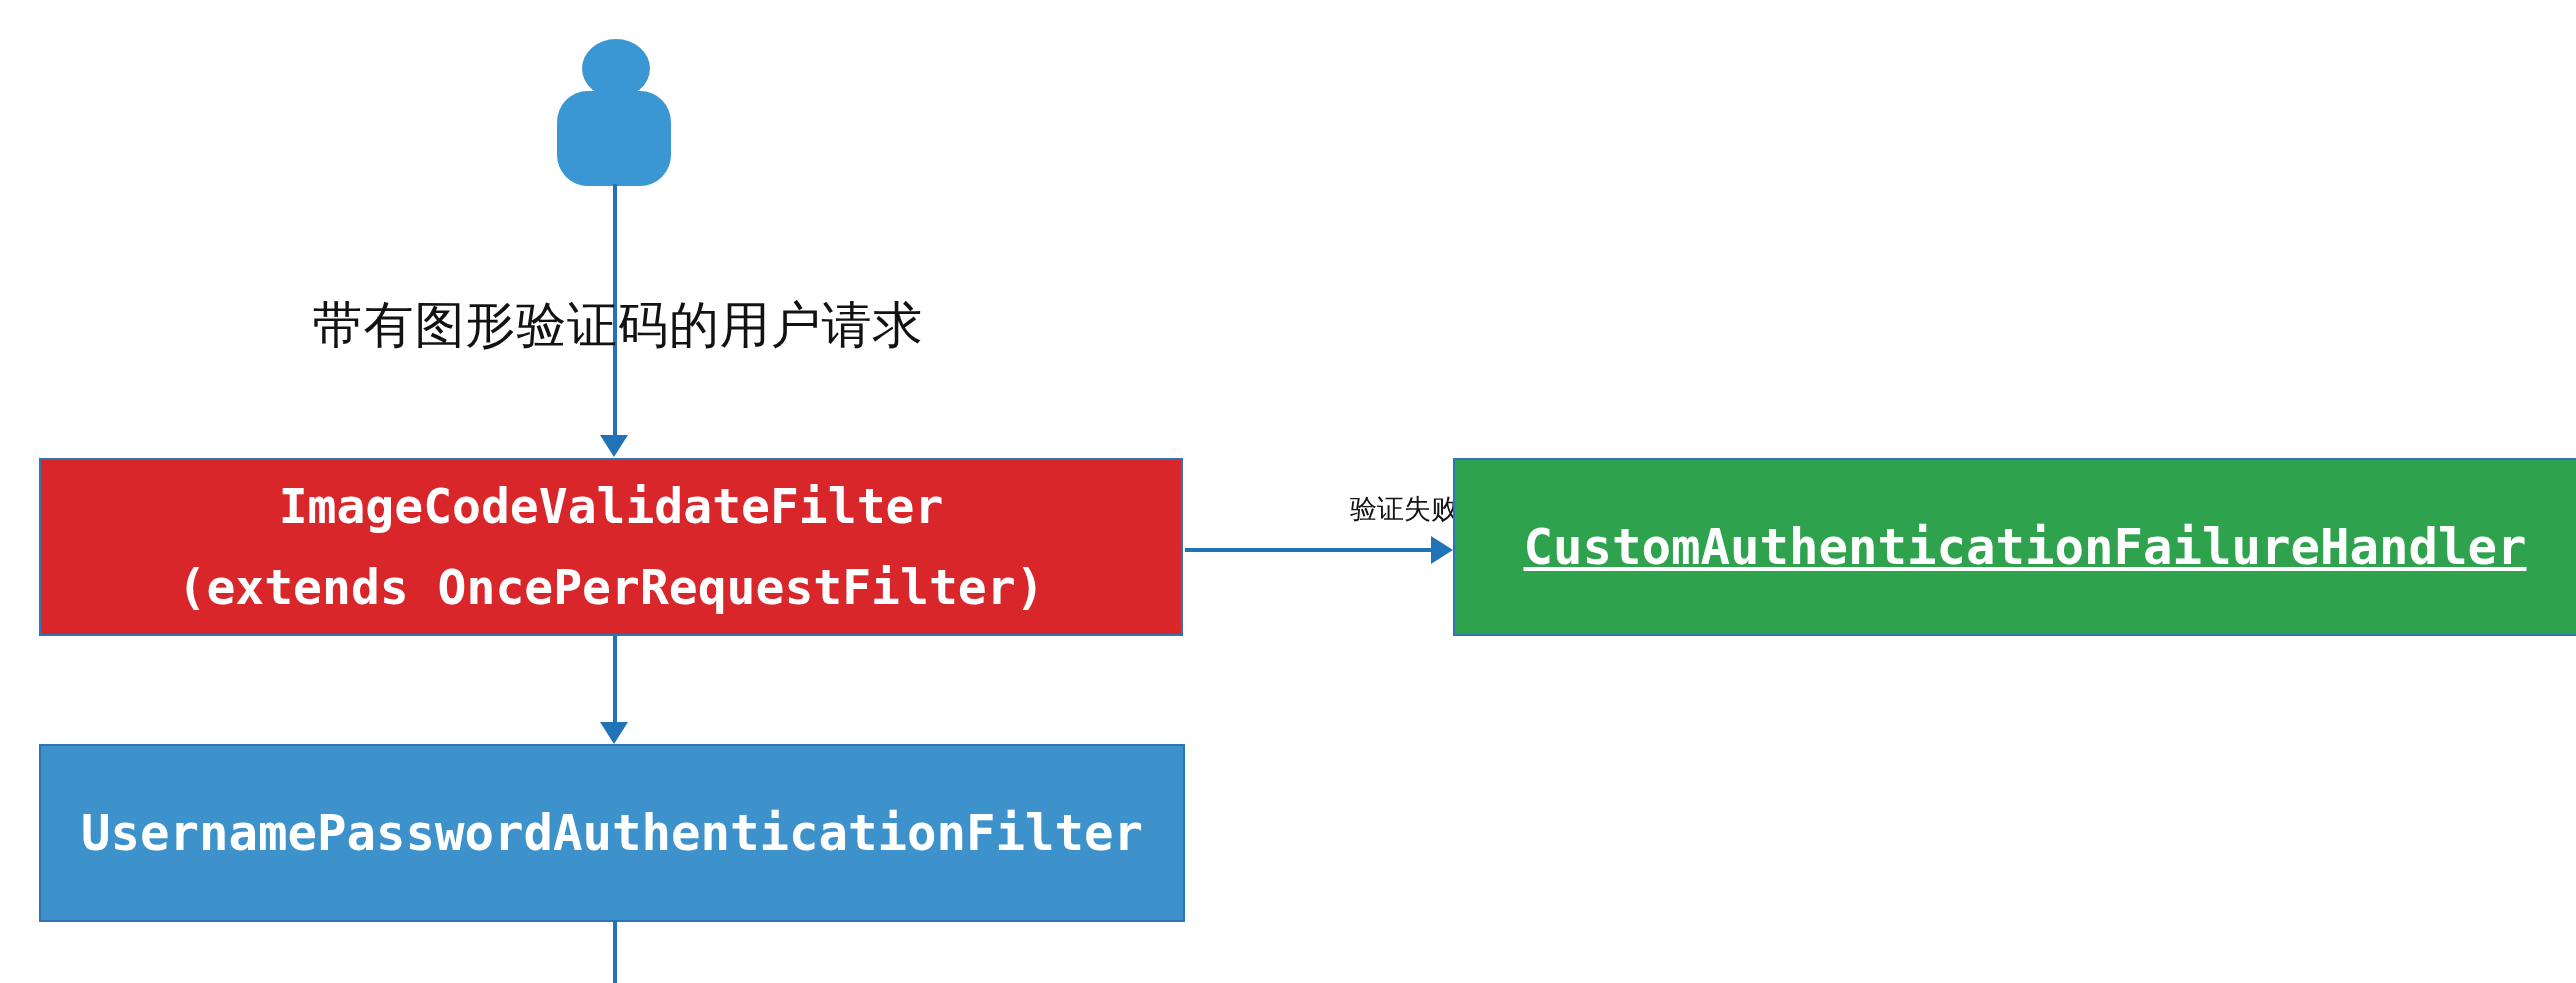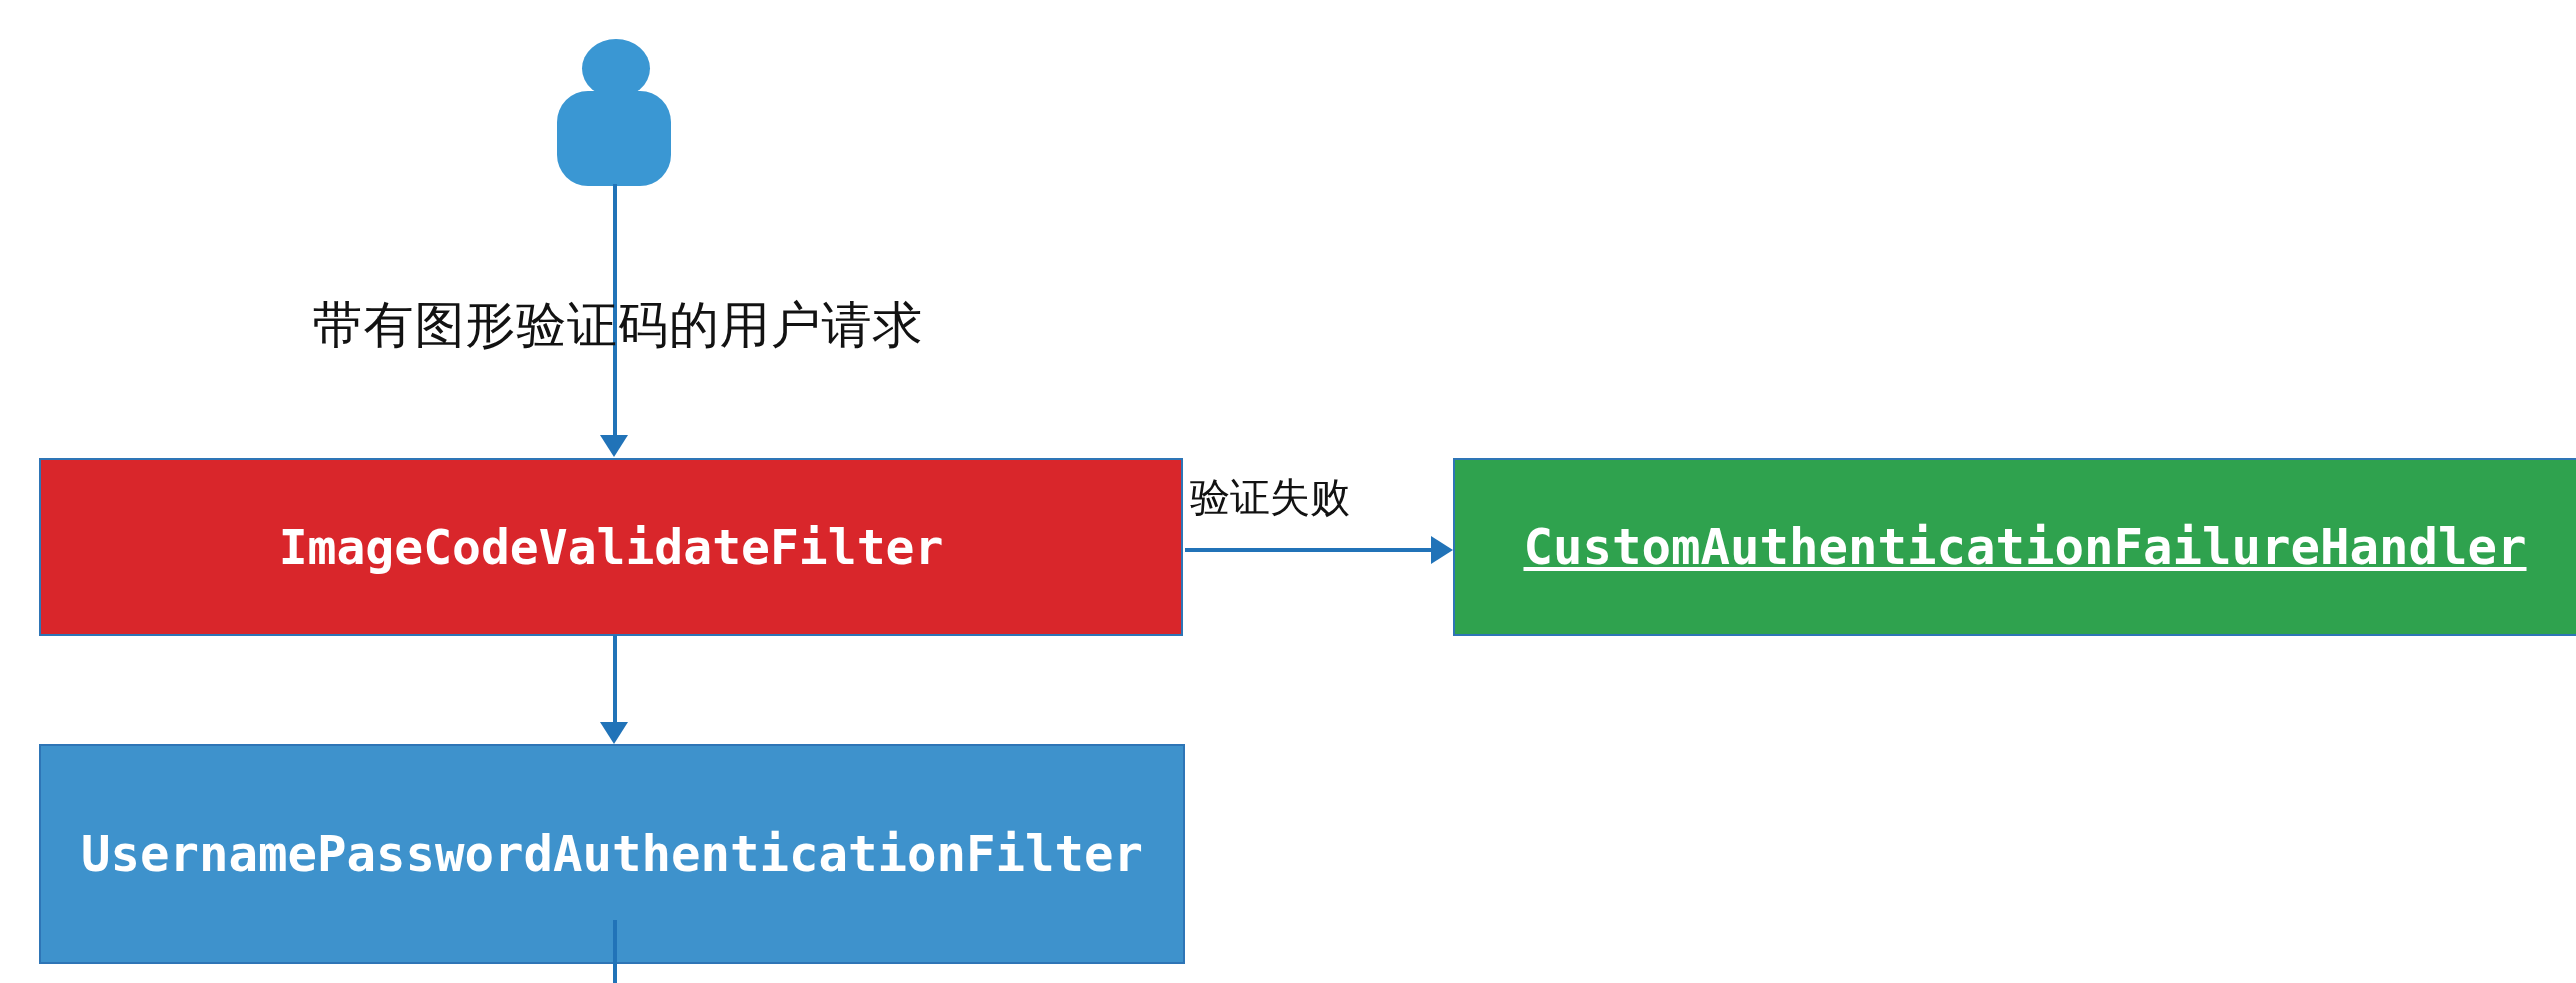--- a/index.html
+++ b/index.html
@@ -74,24 +74,24 @@
     white-space: nowrap;
   }
   .label-request {
     left: 0; top: 260px;
     width: 1172px;
     text-align: center;
     font-size: 50px;
     letter-spacing: 0.9px;
   }
   .label-failure {
-    left: 1158px; top: 438px;
+    left: 1158px; top: 459px;
     width: 268px;
-    text-align: left;
-    font-size: 40px;
+    text-align: right;
+    font-size: 27px;
   }
   
   .node {
     position: absolute;
     display: flex;
     flex-direction: column;
     align-items: center;
     justify-content: center;
     border: 2.6px solid var(--c-border);
     color: var(--c-node_text);
@@ -109,21 +109,21 @@
   }
   .node-green {
     left: 1421px; top: 426px;
     width: 1144px; height: 178px;
     background: var(--c-green);
     font-size: 49px;
     text-decoration: underline;
   }
   .node-blue {
     left: 7px; top: 712px;
-    width: 1146px; height: 220px;
+    width: 1146px; height: 178px;
     background: var(--c-blue);
     font-size: 49px;
   }
 </style>
 </head>
 <body>
 
 <div class="canvas">
 
   <div>
@@ -131,20 +131,21 @@
     <div class="actor-body"></div>
   </div>
 
   <div class="vline vline-actor-to-red"></div>
   <div class="arrowhead-down a1"></div>
 
   <div class="edge-label label-request">带有图形验证码的用户请求</div>
 
   <div class="node node-red">
     <span>ImageCodeValidateFilter</span>
+    <span>(extends OncePerRequestFilter)</span>
   </div>
 
   <div class="hline-red-to-green"></div>
   <div class="arrowhead-right"></div>
   <div class="edge-label label-failure">验证失败</div>
 
   <div class="node node-green">
     <span>CustomAuthenticationFailureHandler</span>
   </div>
 

